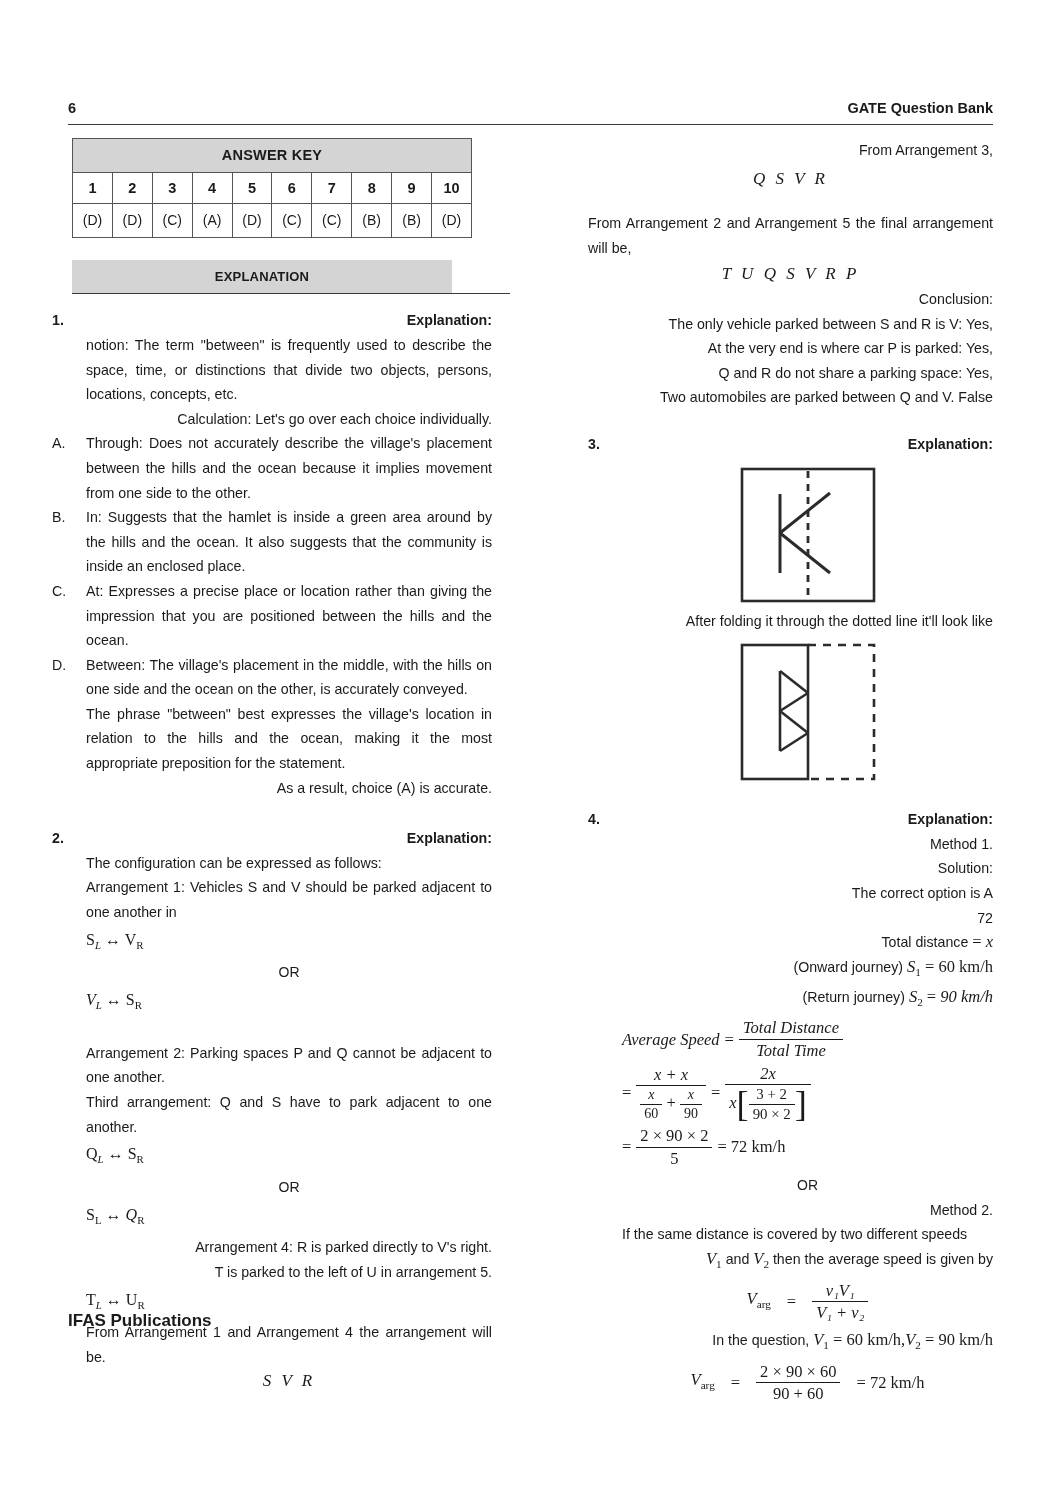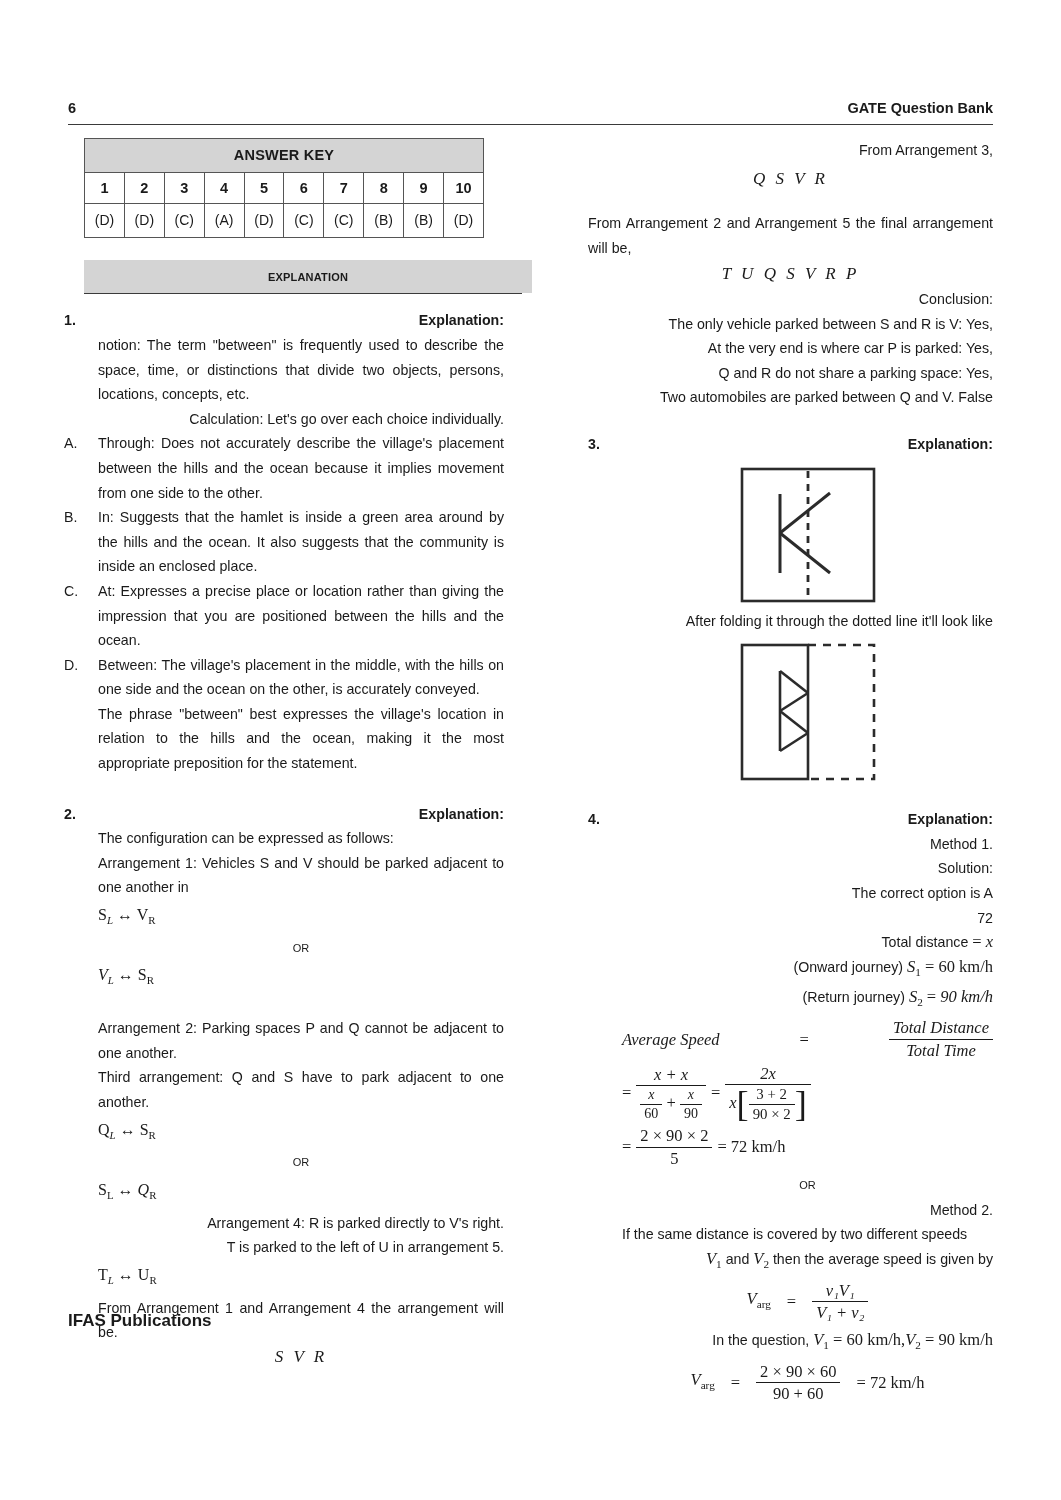--- a/index.html
+++ b/index.html
@@ -27,21 +27,21 @@
     border-top:1.6px solid #3a3a3a;
   }
   
   .col{
     position:absolute;
     top:138px;
     width:440px;
     font-size:14.2px;
     line-height:24.6px;
   }
-  .col-l{left:64px;}
+  .col-l{left:52px;}
   .col-r{left:588px;width:405px;}
 
   
   .akey{
     border-collapse:collapse;
     width:400px;
     margin-left:20px;
     table-layout:fixed;
   }
   .akey td,.akey th{
@@ -57,25 +57,25 @@
     letter-spacing:.2px;
     padding:4px 0;
   }
   .akey .ak-num{font-weight:bold;font-size:14.5px;padding:3px 0;}
   .akey .ak-ans{font-size:14px;padding:4px 0;}
 
   
   .expl-band{
     margin-top:22px;
     margin-left:20px;
-    width:448px;
+    width:380px;
     background:#d4d4d4;
     text-align:center;
     font-weight:bold;
-    font-size:11px;
+    font-size:13px;
     padding:5px 0 4px;
     letter-spacing:.2px;
   }
   .expl-rule{
     margin-left:20px;width:438px;border-top:1.6px solid #3a3a3a;
     margin-top:0px;
   }
 
   
   .item{display:flex;margin-top:14px;}
@@ -89,21 +89,21 @@
 
   p{margin:0;text-align:right;}
 
   
   .mrow{text-align:left;font-family:"Liberation Serif", serif;font-size:16px;margin:3px 0;}
   .mi{font-style:italic;}
   .mu{font-style:normal;}
   sub{font-size:.68em;}
   .seq{letter-spacing:3px;font-family:"Liberation Serif",serif;font-style:italic;font-size:17px;}
   .ctr{text-align:center;}
-  .or{text-align:center;font-size:11px;font-family:"Liberation Sans",sans-serif;}
+  .or{text-align:center;font-size:14px;font-family:"Liberation Sans",sans-serif;}
 
   .eqline{font-family:"Liberation Serif", serif;font-size:16.5px;}
   .frac{display:inline-block;vertical-align:middle;text-align:center;}
   .frac .nu{display:block;padding:0 4px;border-bottom:1.2px solid #1a1a1a;line-height:1.25;}
   .frac .de{display:block;padding:0 4px;line-height:1.3;}
   .fl{display:flex;align-items:center;justify-content:center;gap:16px;font-family:"Liberation Serif",serif;font-size:16.5px;}
   .fl-left{display:flex;align-items:center;gap:5px;font-family:"Liberation Serif",serif;font-size:16.5px;}
   .brk{font-size:2.2em;font-weight:300;line-height:.6;display:inline-block;vertical-align:middle;}
 
   
@@ -184,20 +184,21 @@
     </div>
     <div class="sub">
       <div class="sl">C.</div>
       <div class="sb just">At: Expresses a precise place or location rather than giving the impression that you are positioned between the hills and the ocean.</div>
     </div>
     <div class="sub">
       <div class="sl">D.</div>
       <div class="sb">
         <p class="just">Between: The village's placement in the middle, with the hills on one side and the ocean on the other, is accurately conveyed.</p>
         <p class="just">The phrase "between" best expresses the village's location in relation to the hills and the ocean, making it the most appropriate preposition for the statement.</p>
+        <p>As a result, choice (A) is accurate.</p>
       </div>
     </div>
 
     <div class="item" style="margin-top:26px;">
       <div class="num">2.</div>
       <div class="body">
         <p class="lbl-bold">Explanation:</p>
         <p class="just">The configuration can be expressed as follows:</p>
         <p class="just">Arrangement 1: Vehicles S and V should be parked adjacent to one another in</p>
 
@@ -315,21 +316,21 @@
         <p>
           <span>(Onward journey)</span>
           <span class="eqline"><span class="mi">S</span><sub>1</sub> = <span>60 km/h</span></span>
         </p>
 
         <p>
           <span>(Return journey)</span>
           <span class="eqline"><span class="mi">S</span><sub>2</sub> = <span class="mi">90 km/h</span></span>
         </p>
 
-        <div class="fl-left" style="margin:4px 0 2px;justify-content:space-between;">
+        <div class="fl-left" style="margin:4px 0 2px;">
           <span class="mi">Average Speed</span>
           <span>=</span>
           <span class="frac">
             <span class="nu mi">Total Distance</span>
             <span class="de mi">Total Time</span>
           </span>
         </div>
 
         <div class="fl-left" style="margin:2px 0;">
           <span>=</span>

